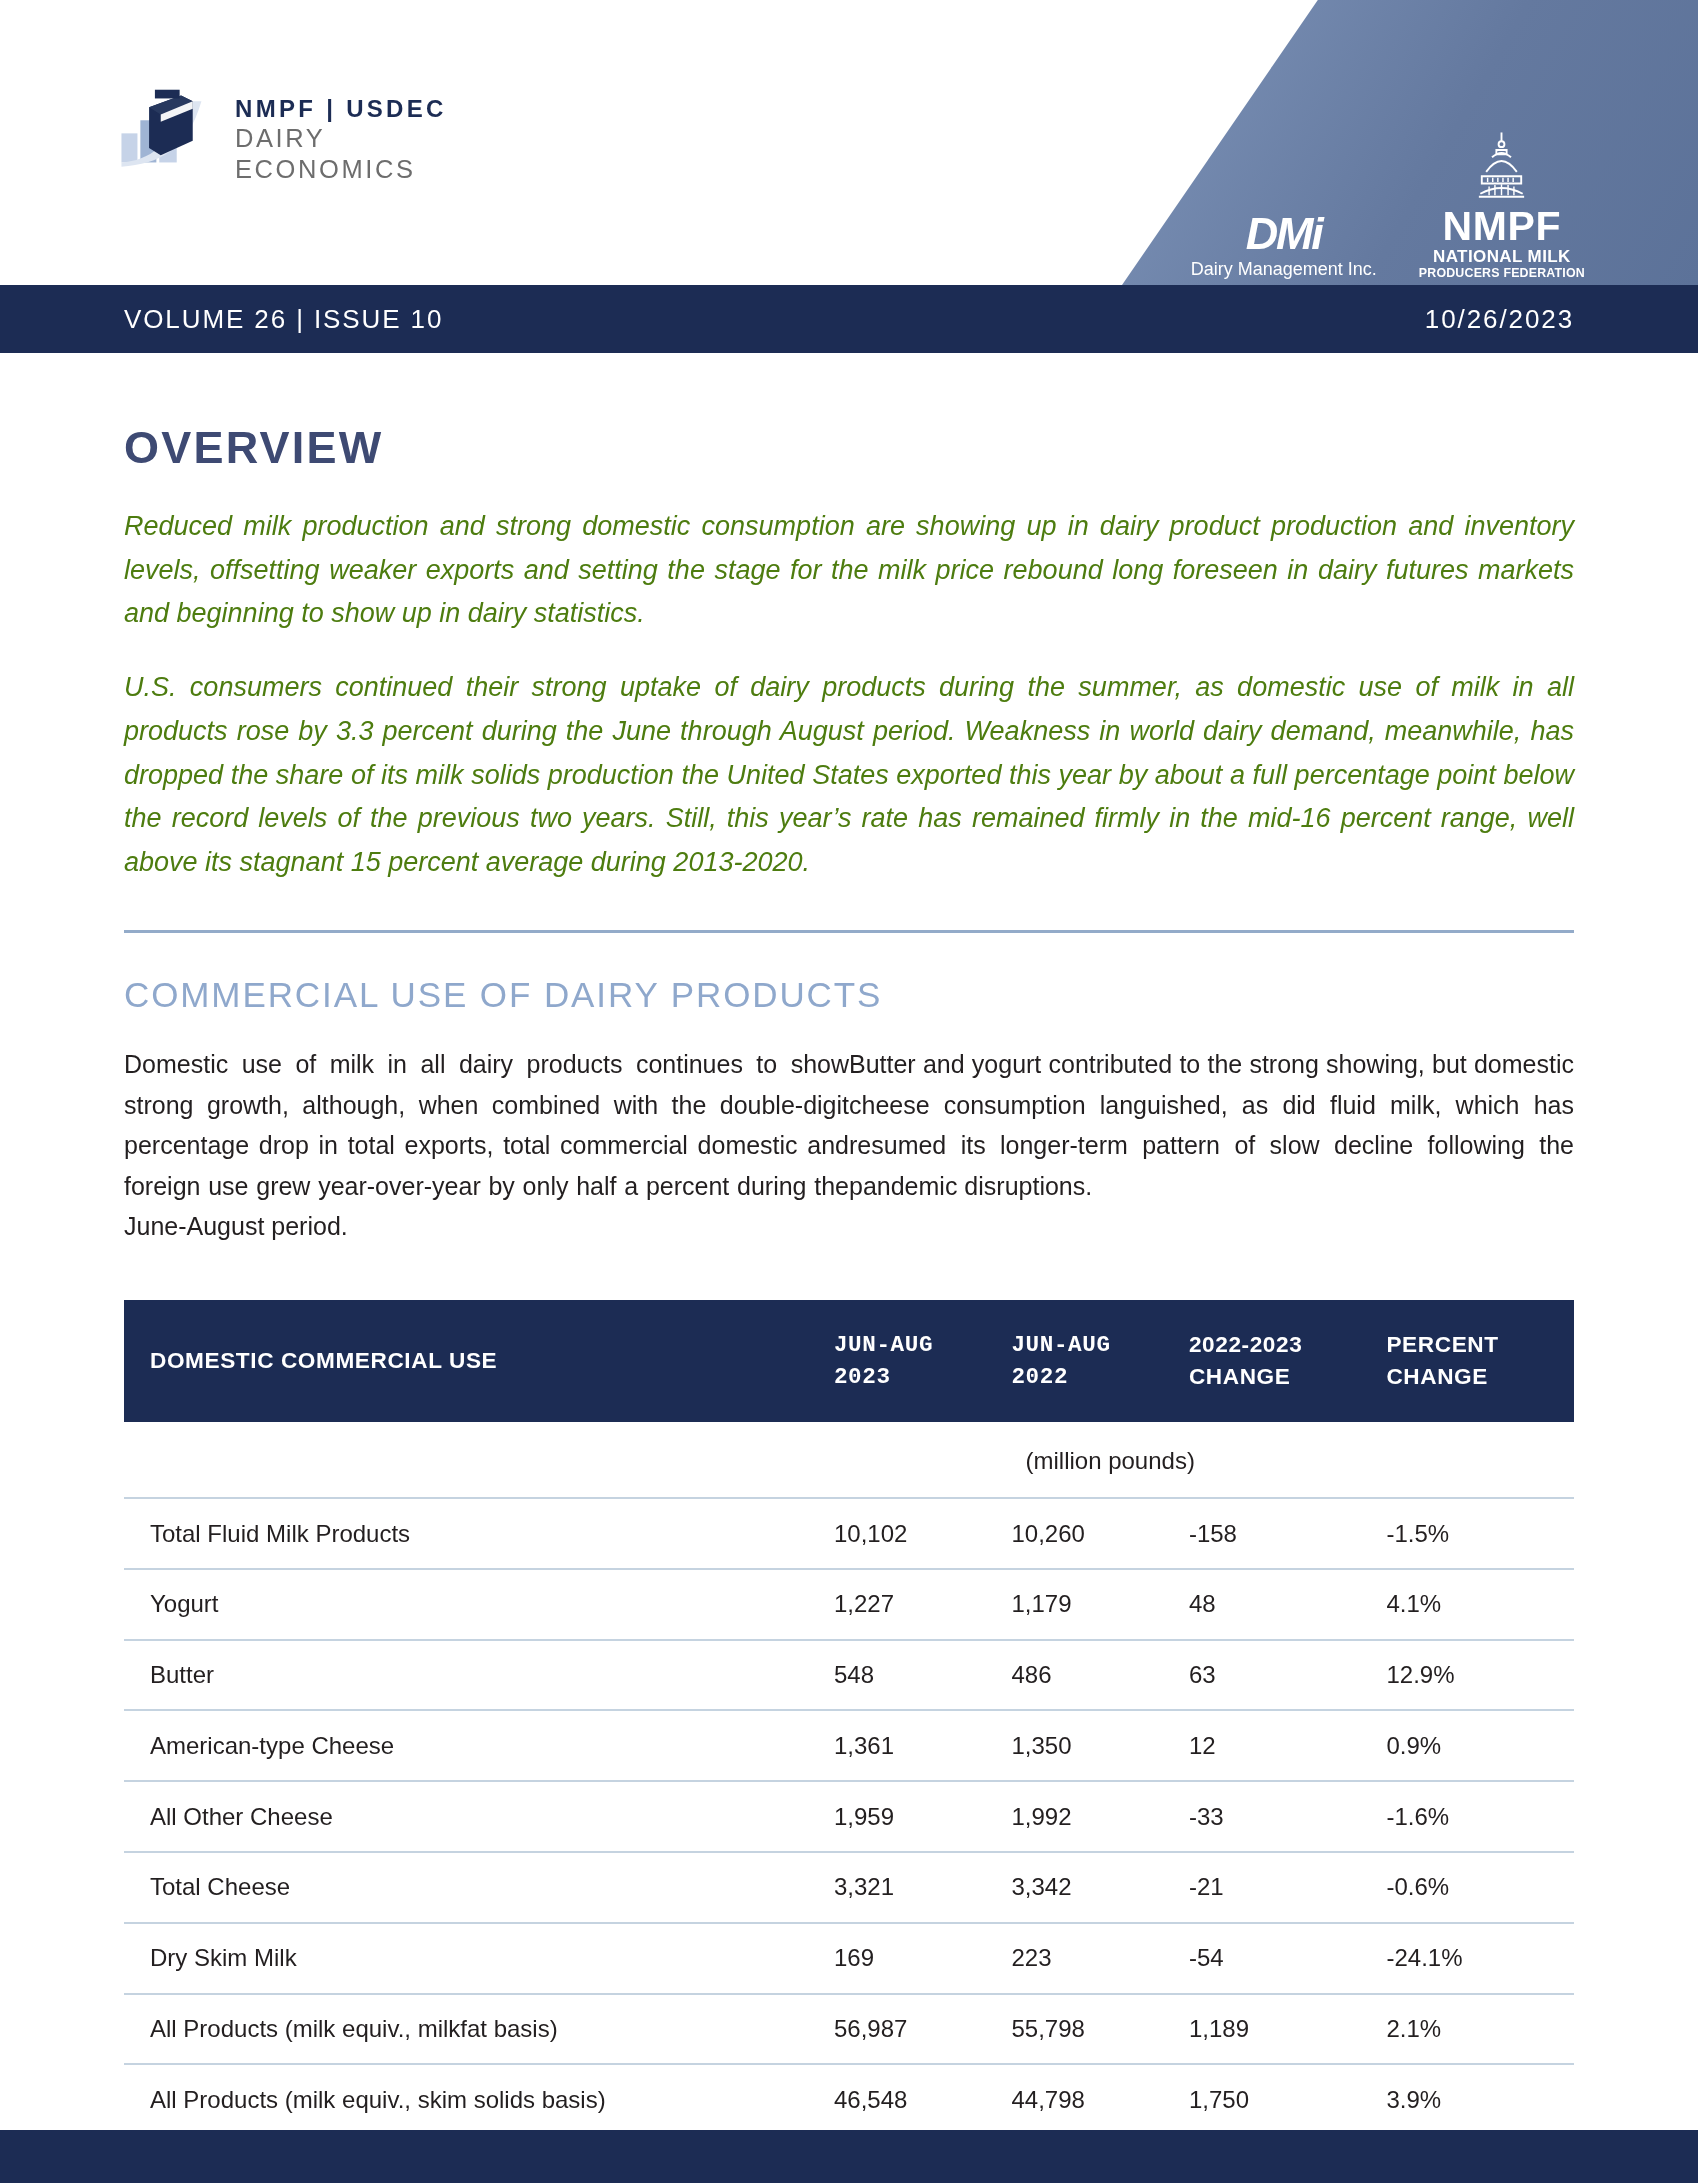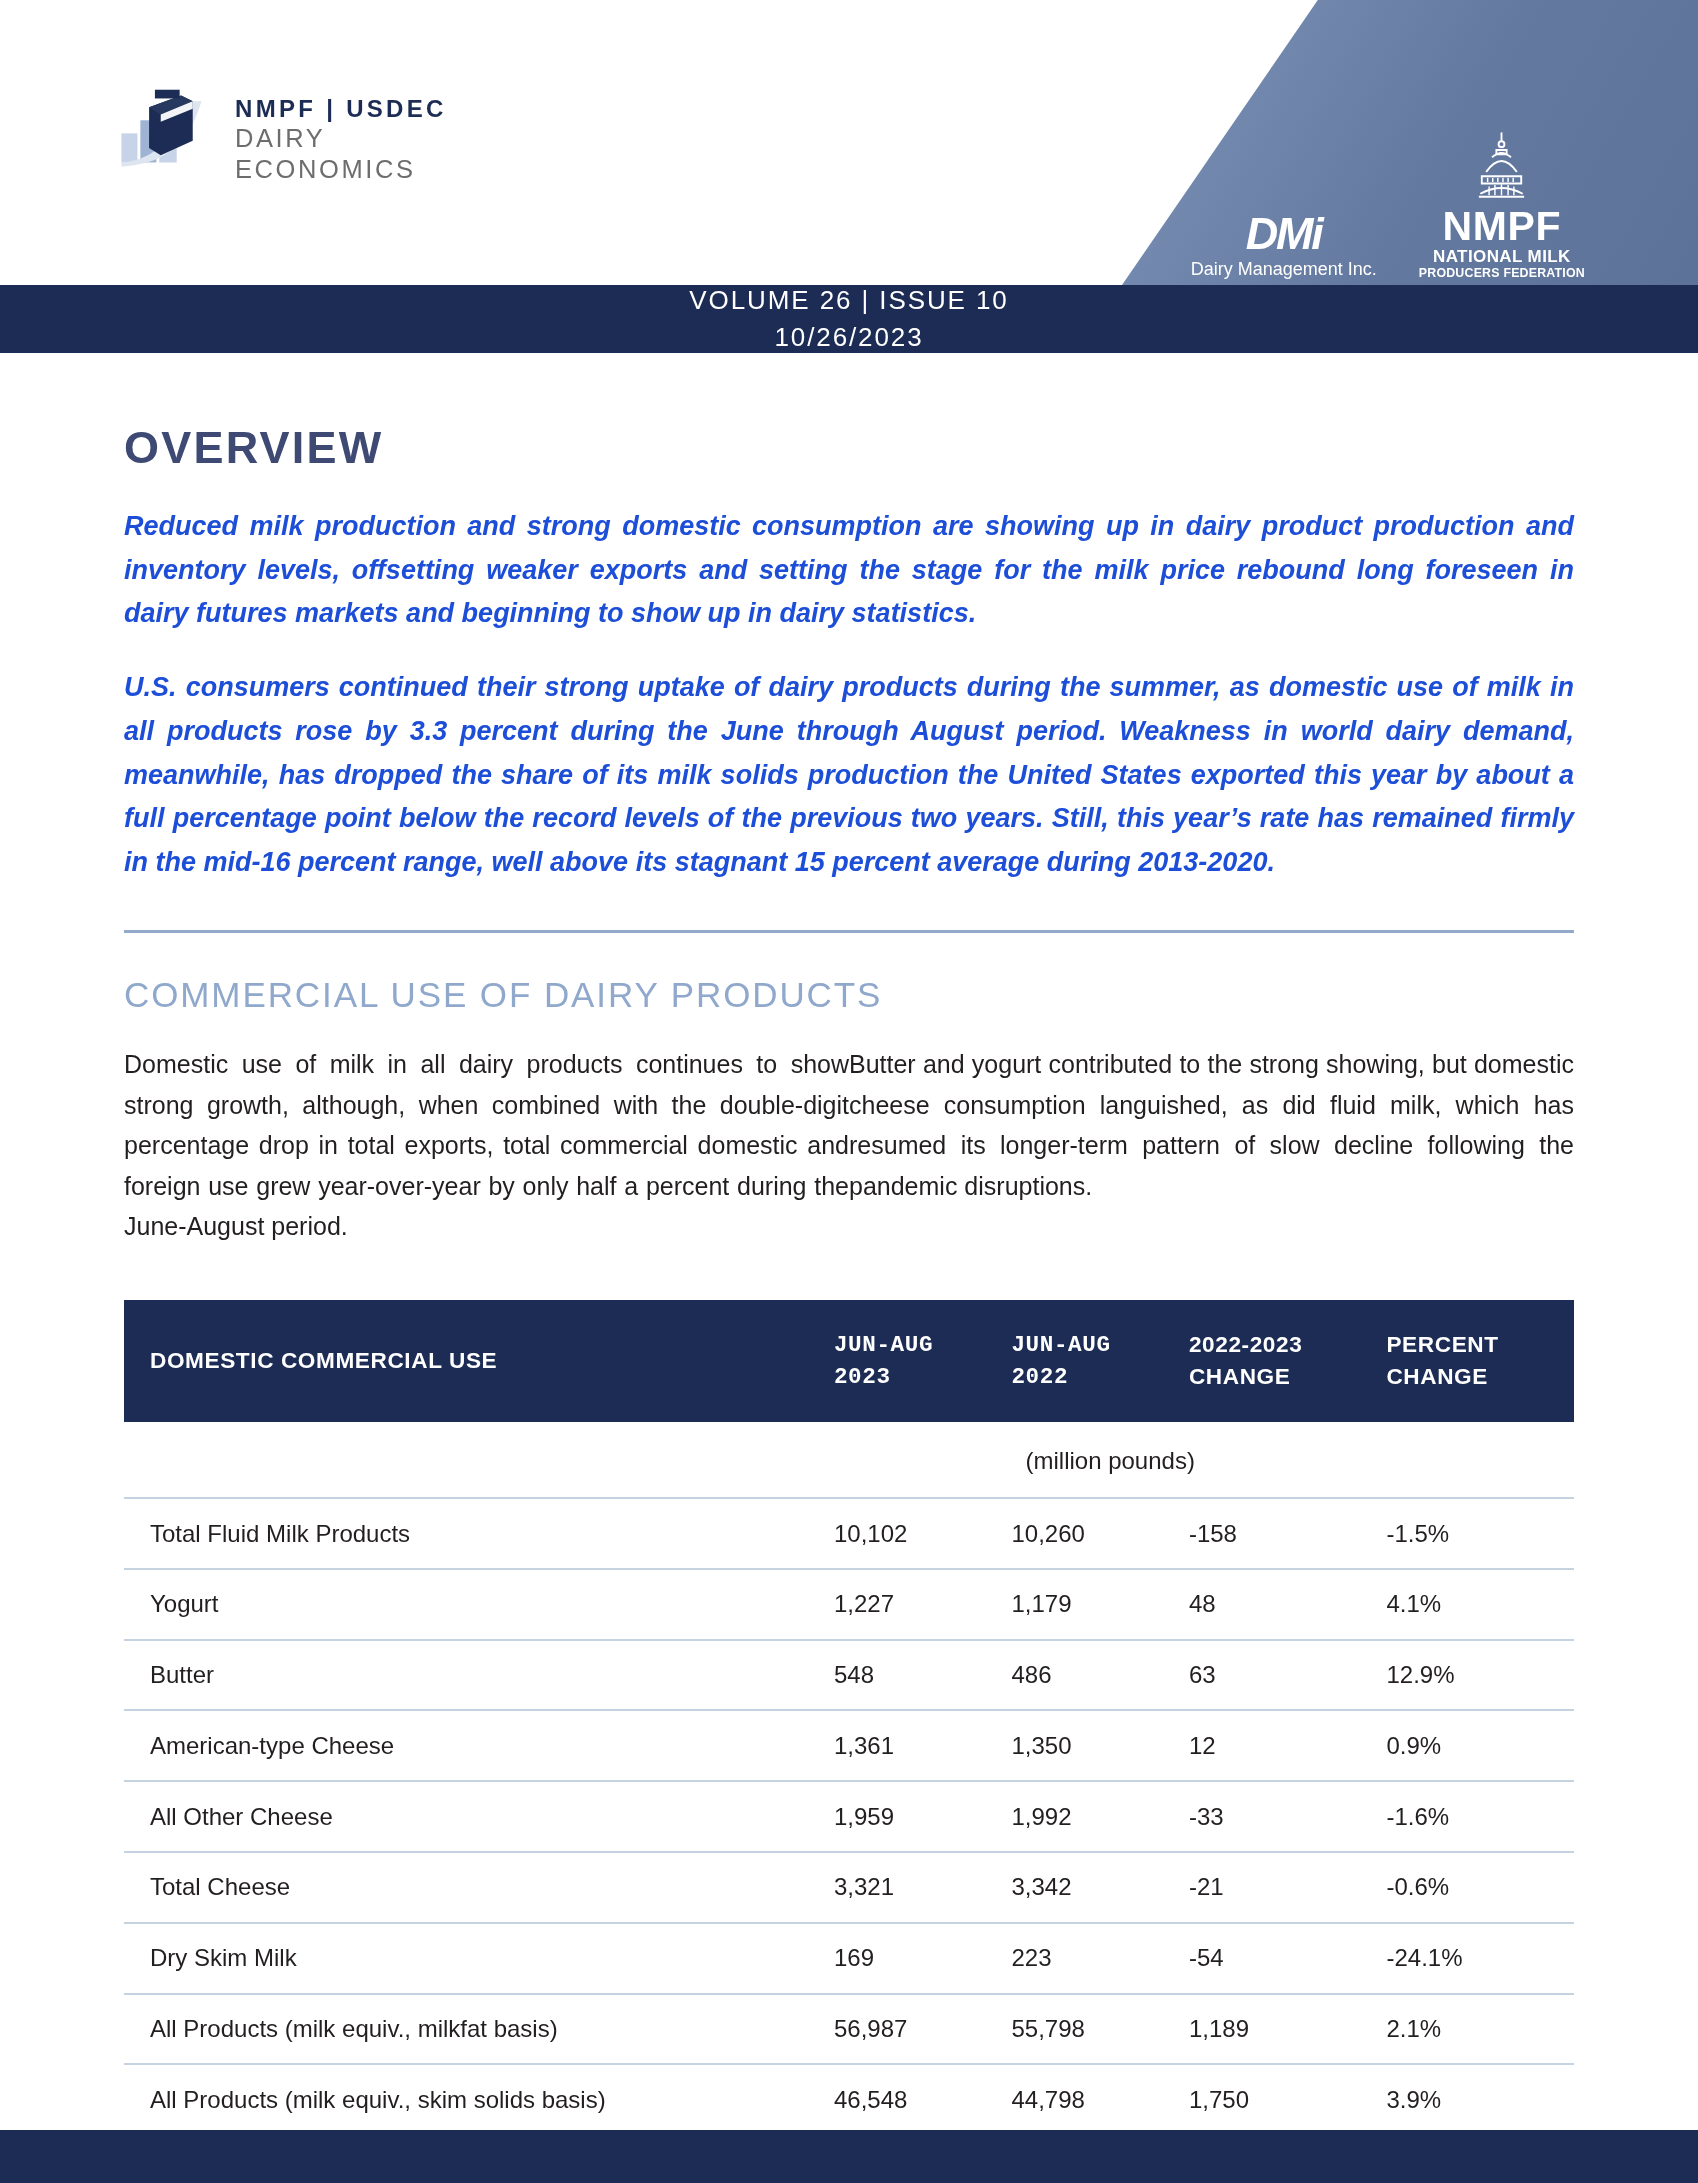--- a/index.html
+++ b/index.html
@@ -134,21 +134,20 @@
   
   .volume-bar {
     position: relative;
     height: 68px;
     background: #1c2c54;
     display: flex;
     align-items: center;
     justify-content: space-between;
     padding: 0 124px;
     color: #ffffff;
-    flex-direction: column;
   }
   .volume-bar .vb-left,
   .volume-bar .vb-right {
     font-size: 26px;
     font-weight: 400;
     letter-spacing: 1.9px;
   }
 
   
   .content {
@@ -160,23 +159,23 @@
     font-size: 45px;
     font-weight: 700;
     letter-spacing: 2.2px;
     color: #3e4a73;
   }
 
   .lede {
     margin-top: 31px;
     font-size: 27px;
     font-style: italic;
-    font-weight: 700;
+    font-weight: 400;
     line-height: 1.62;
-    color: #1d4ed8;
+    color: #4d7c0f;
     text-align: justify;
   }
   .lede + .lede { margin-top: 30px; }
 
   hr.divider {
     border: 0;
     height: 3.6px;
     background: #93abc9;
     margin: 45px 0 0 0;
   }

